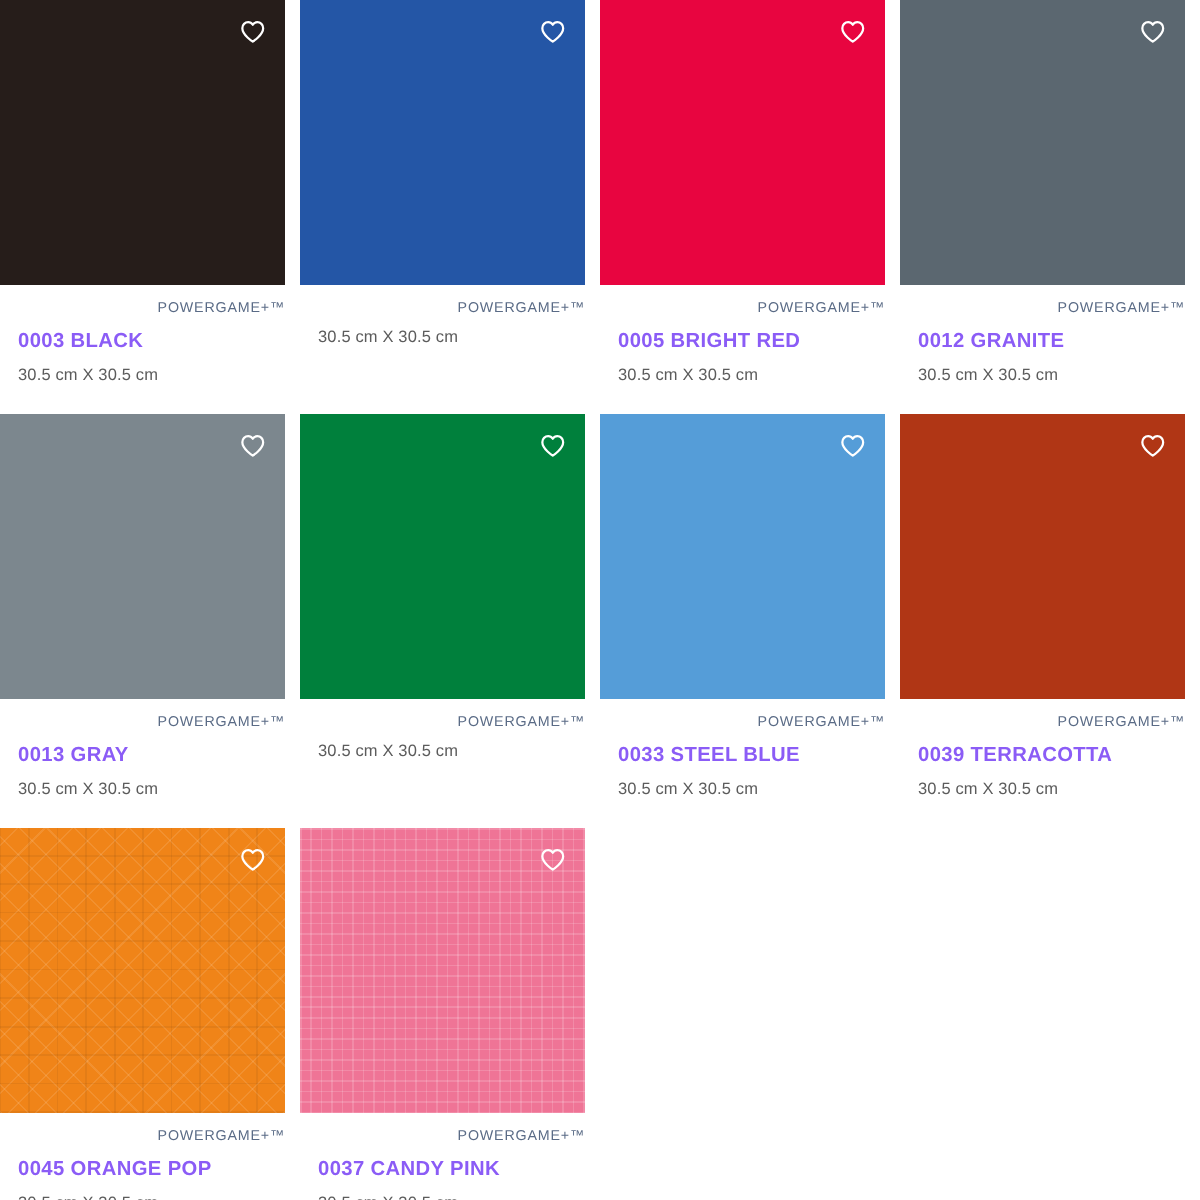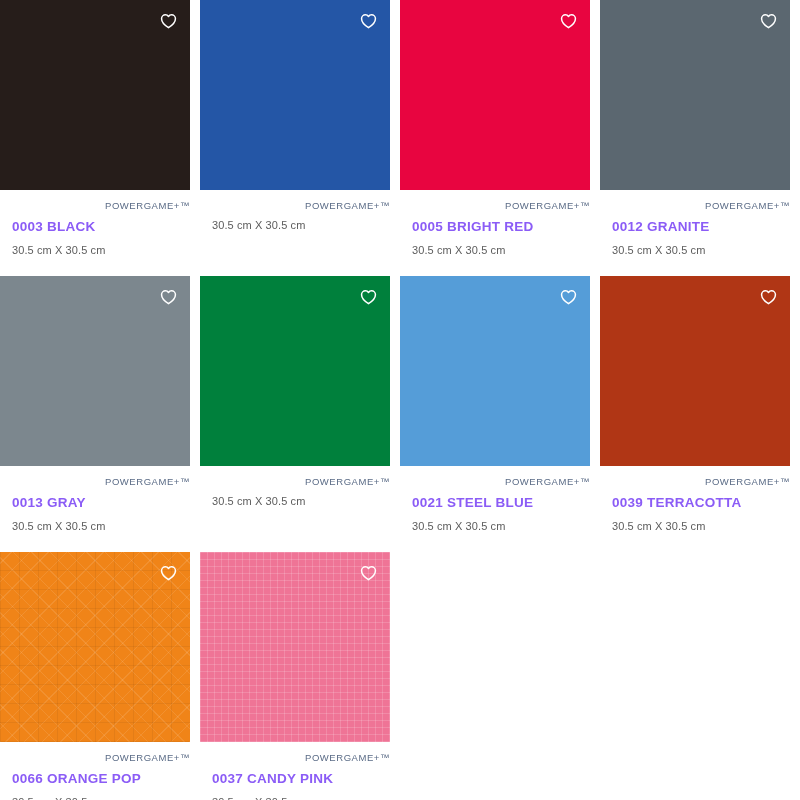--- a/index.html
+++ b/index.html
@@ -199,21 +199,21 @@
         <button class="fav-button" aria-label="Add to favorites">
           <span>
             <svg width="17" height="16" viewBox="0 0 24 22" fill="none" xmlns="http://www.w3.org/2000/svg">
               <path d="M12 20.5 C12 20.5 2.2 14.3 2.2 7.9 C2.2 4.6 4.7 2.2 7.7 2.2 C9.8 2.2 11.2 3.4 12 4.6 C12.8 3.4 14.2 2.2 16.3 2.2 C19.3 2.2 21.8 4.6 21.8 7.9 C21.8 14.3 12 20.5 12 20.5 Z" stroke="#ffffff" stroke-width="2.1" stroke-linejoin="round" fill="none"></path>
             </svg>
           </span>
         </button>
       </div>
       <div class="card-info">
         <p class="brand-line">POWERGAME+™</p>
-        <p class="product-title">0021 STEEL BLUE</p>
+        <p class="product-title">0033 STEEL BLUE</p>
         <p class="product-dims">30.5 cm X 30.5 cm</p>
       </div>
     </div>
     <div class="product-card">
       <div class="swatch" style="background-color:#b03615;">
         <button class="fav-button" aria-label="Add to favorites">
           <span>
             <svg width="17" height="16" viewBox="0 0 24 22" fill="none" xmlns="http://www.w3.org/2000/svg">
               <path d="M12 20.5 C12 20.5 2.2 14.3 2.2 7.9 C2.2 4.6 4.7 2.2 7.7 2.2 C9.8 2.2 11.2 3.4 12 4.6 C12.8 3.4 14.2 2.2 16.3 2.2 C19.3 2.2 21.8 4.6 21.8 7.9 C21.8 14.3 12 20.5 12 20.5 Z" stroke="#ffffff" stroke-width="2.1" stroke-linejoin="round" fill="none"></path>
             </svg>
@@ -232,21 +232,21 @@
         <button class="fav-button" aria-label="Add to favorites">
           <span>
             <svg width="17" height="16" viewBox="0 0 24 22" fill="none" xmlns="http://www.w3.org/2000/svg">
               <path d="M12 20.5 C12 20.5 2.2 14.3 2.2 7.9 C2.2 4.6 4.7 2.2 7.7 2.2 C9.8 2.2 11.2 3.4 12 4.6 C12.8 3.4 14.2 2.2 16.3 2.2 C19.3 2.2 21.8 4.6 21.8 7.9 C21.8 14.3 12 20.5 12 20.5 Z" stroke="#ffffff" stroke-width="2.1" stroke-linejoin="round" fill="none"></path>
             </svg>
           </span>
         </button>
       </div>
       <div class="card-info">
         <p class="brand-line">POWERGAME+™</p>
-        <p class="product-title">0066 ORANGE POP</p>
+        <p class="product-title">0045 ORANGE POP</p>
         <p class="product-dims">30.5 cm X 30.5 cm</p>
       </div>
     </div>
     <div class="product-card">
       <div class="swatch" style="background-color:#ef7496;">
         <span class="swatch-texture" style="background-image:repeating-linear-gradient(0deg, rgba(255,255,255,0.16) 0 1px, transparent 1px 7px),repeating-linear-gradient(90deg, rgba(255,255,255,0.16) 0 1px, transparent 1px 7px);"></span>
         <button class="fav-button" aria-label="Add to favorites">
           <span>
             <svg width="17" height="16" viewBox="0 0 24 22" fill="none" xmlns="http://www.w3.org/2000/svg">
               <path d="M12 20.5 C12 20.5 2.2 14.3 2.2 7.9 C2.2 4.6 4.7 2.2 7.7 2.2 C9.8 2.2 11.2 3.4 12 4.6 C12.8 3.4 14.2 2.2 16.3 2.2 C19.3 2.2 21.8 4.6 21.8 7.9 C21.8 14.3 12 20.5 12 20.5 Z" stroke="#ffffff" stroke-width="2.1" stroke-linejoin="round" fill="none"></path>

